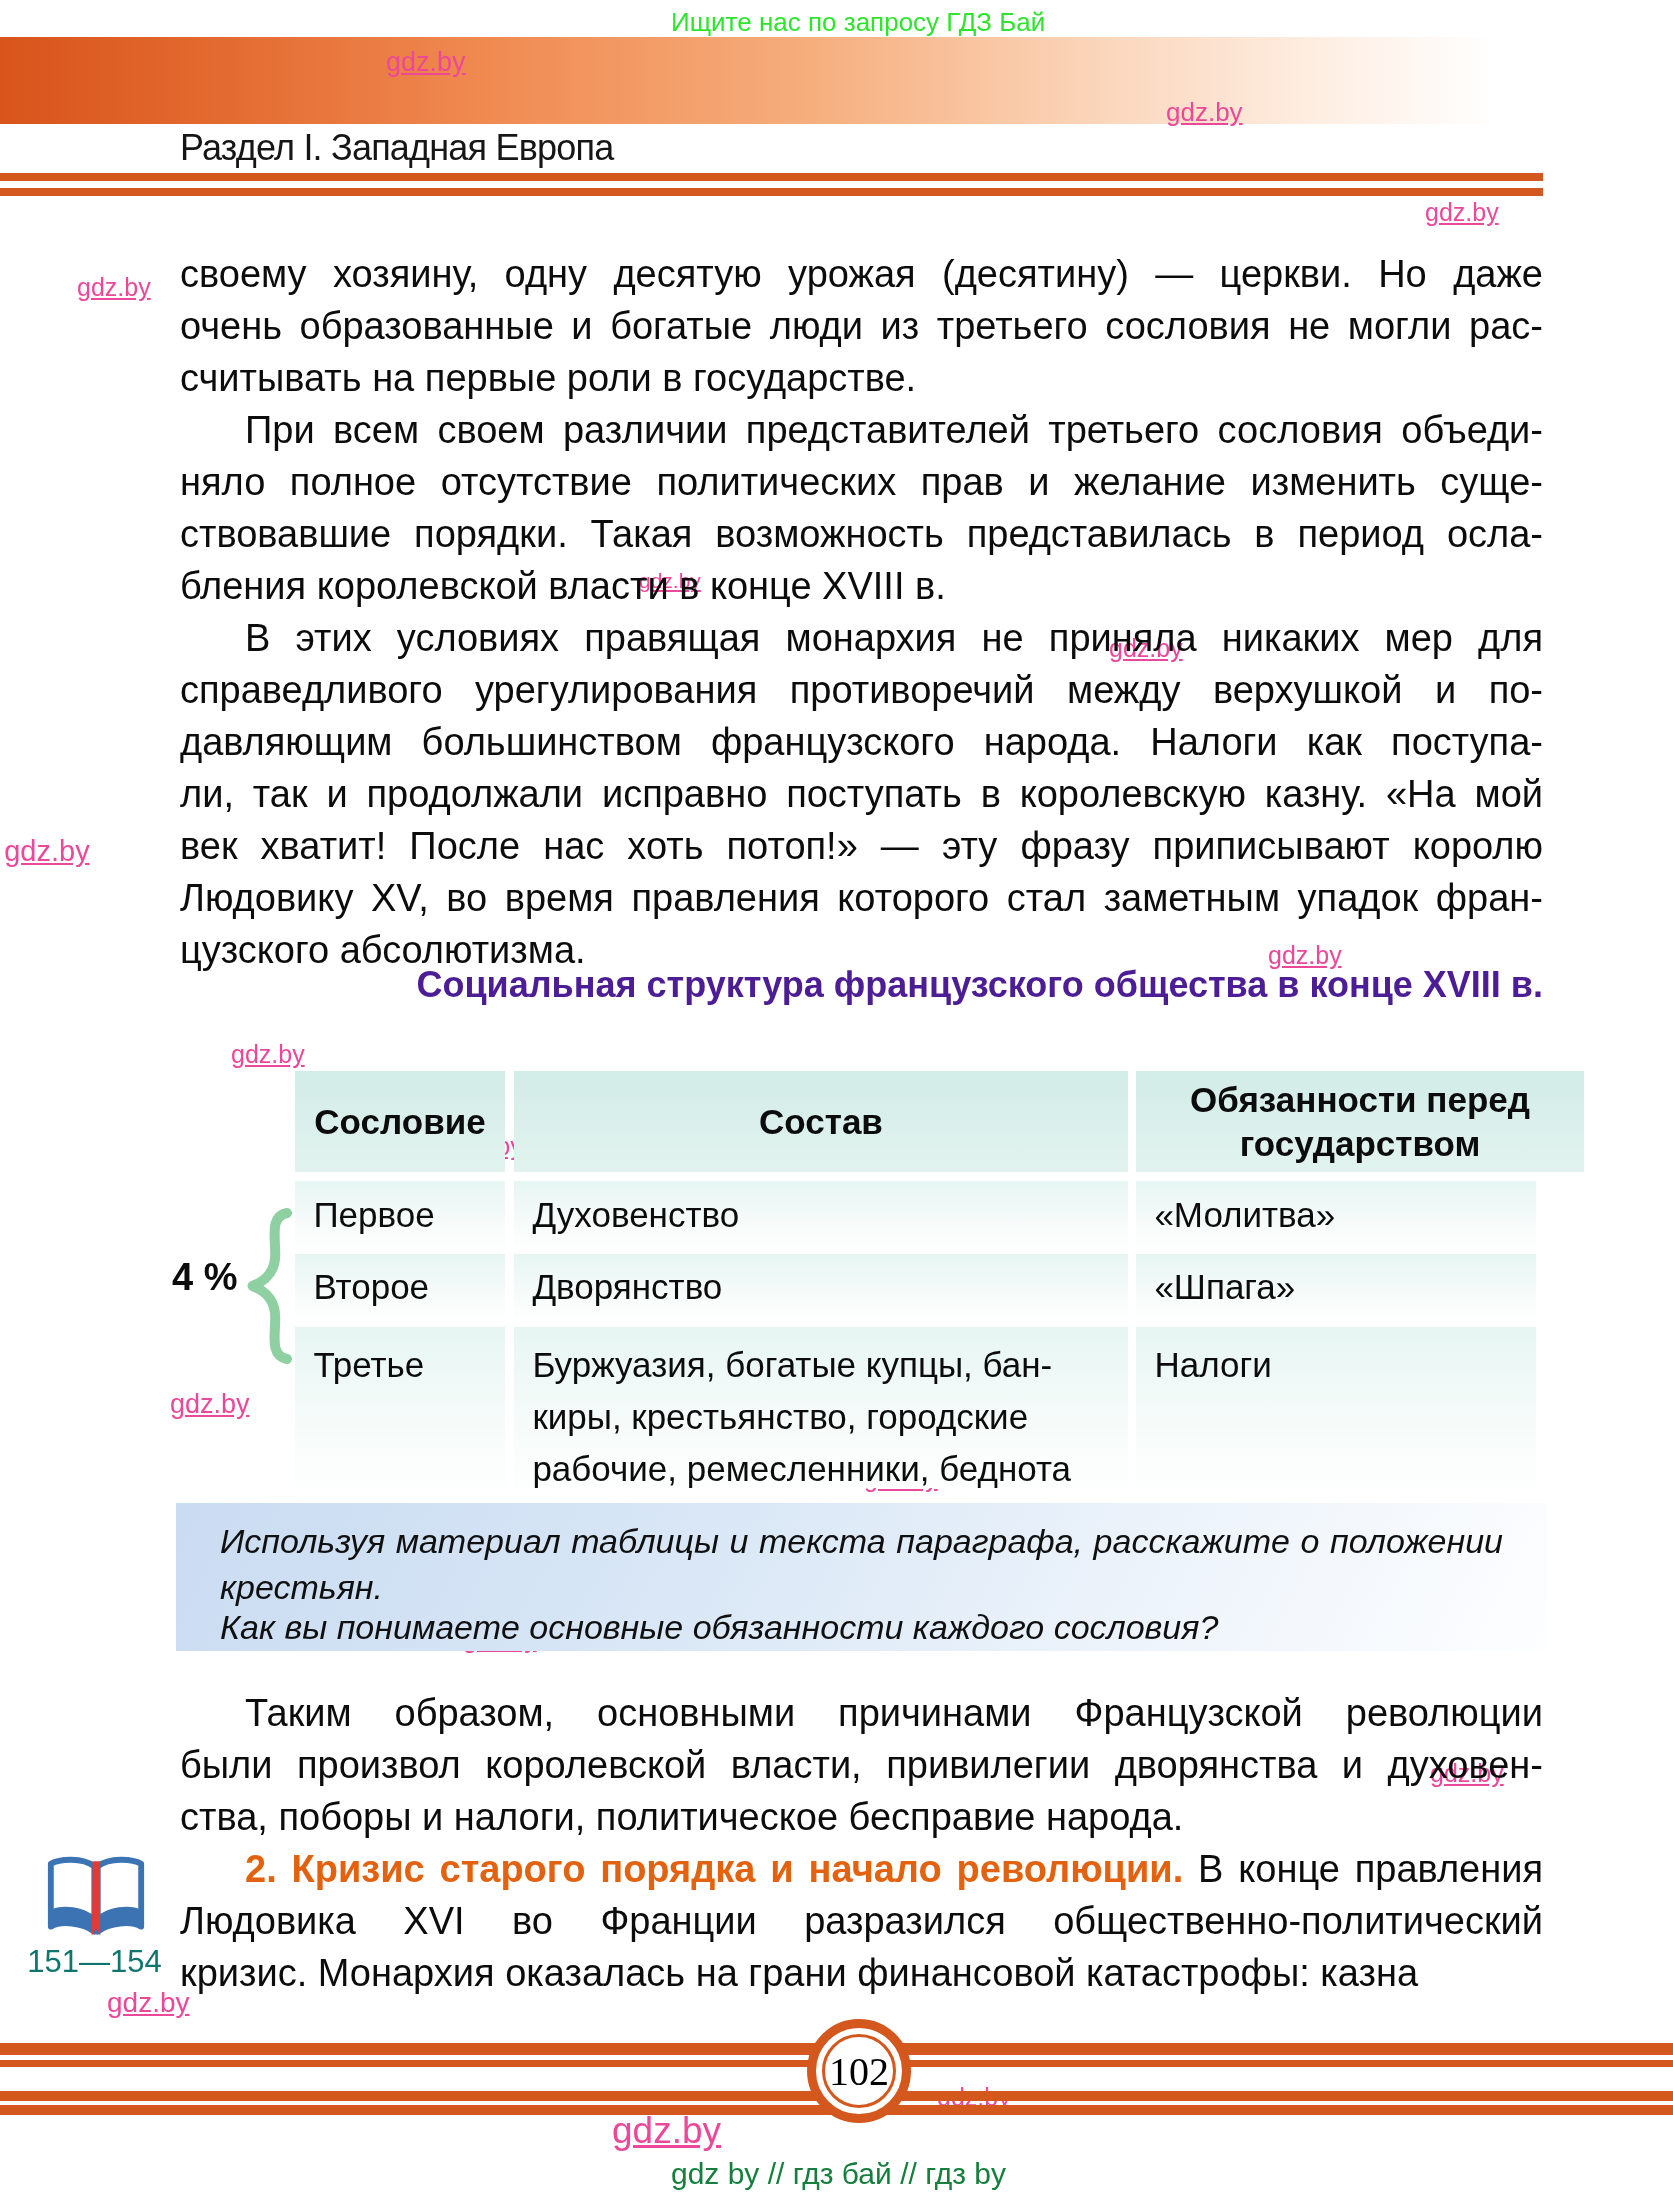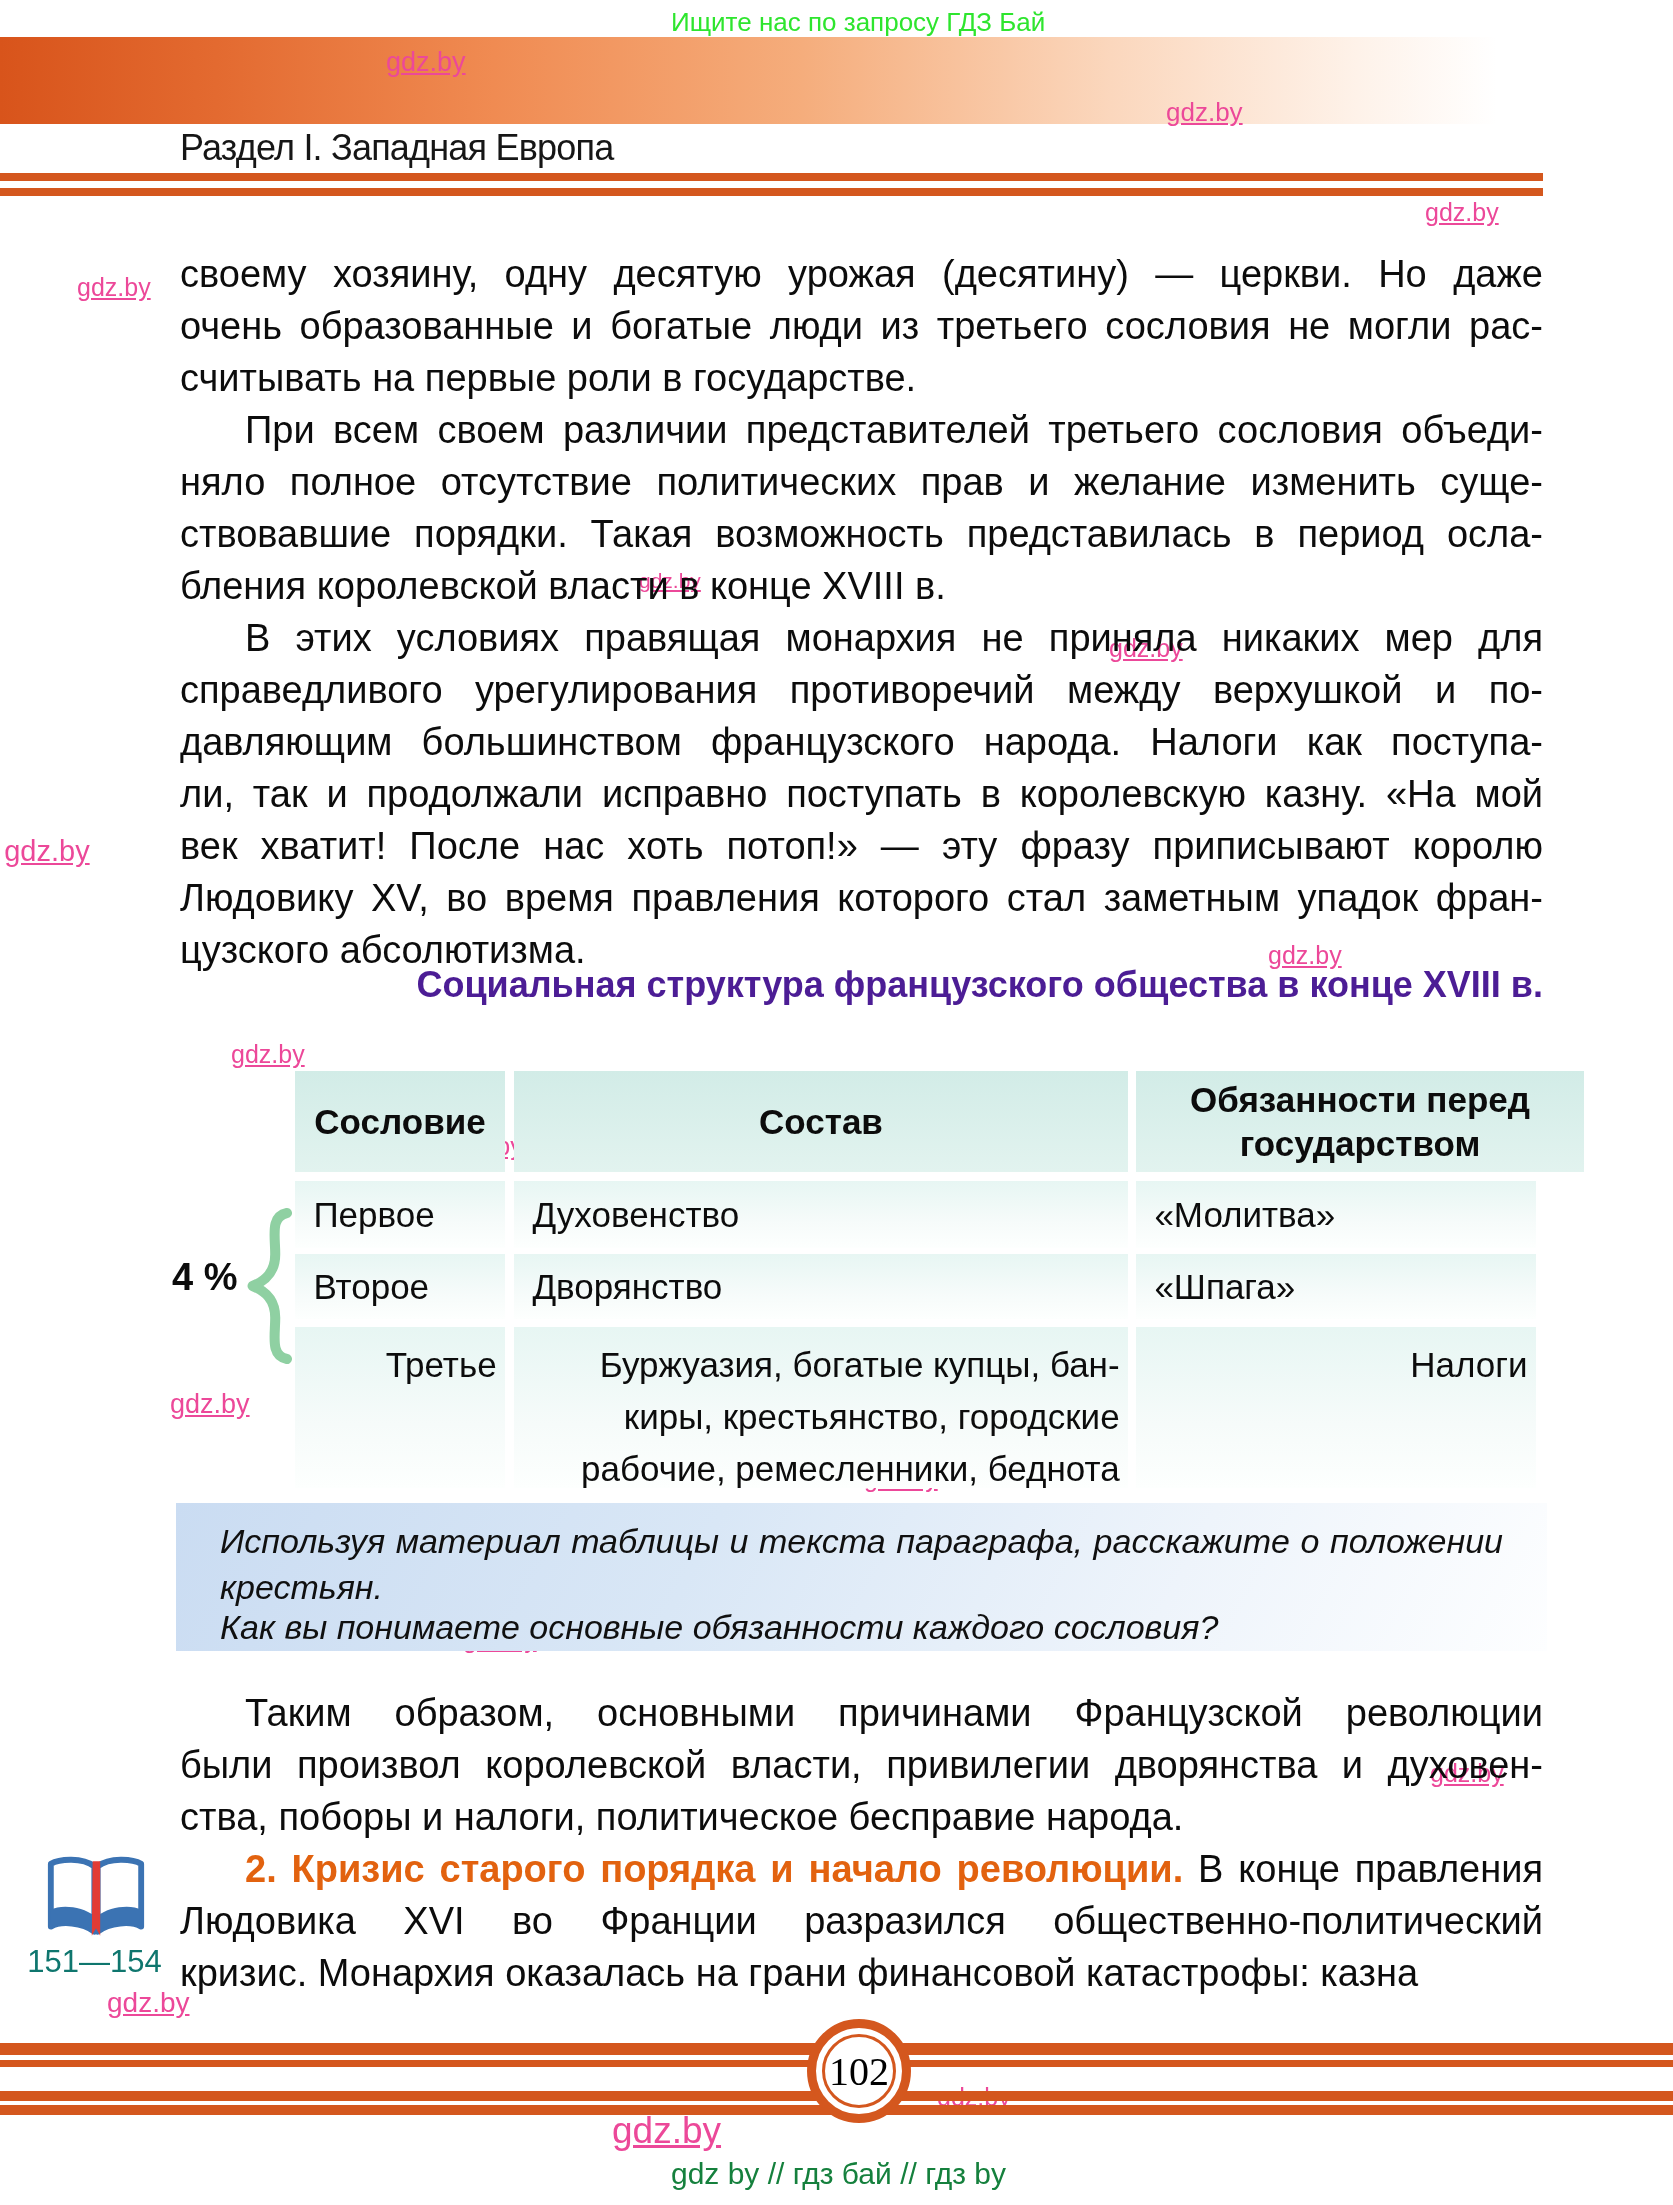--- a/index.html
+++ b/index.html
@@ -16,21 +16,21 @@
   
   .bl{position:absolute;left:180px;width:1363px;height:52px;
       font-family:Liberation Sans, sans-serif;font-size:38px;line-height:52px;color:#0c0c0c;
       text-align:justify;text-align-last:justify;white-space:nowrap0;}
   .bl.end{text-align-last:left;}
   .bl.ind{text-indent:65px;}
   
   .tbl-title{position:absolute;left:180px;top:964px;width:1363px;text-align:right;
       font-size:36px;font-weight:bold;color:#4c1d95;}
   .cell{position:absolute;background:linear-gradient(180deg,#e7f6f3 0%,#f6fbfa 60%,#fdfffe 100%);
-      font-size:35px;color:#0c0c0c;box-sizing:border-box;text-align:right;}
+      font-size:35px;color:#0c0c0c;box-sizing:border-box;}
   .cell.head{background:linear-gradient(180deg,#d2ece7 0%,#e2f3ef 100%);
       font-weight:bold;display:flex;align-items:center;justify-content:center;text-align:center;line-height:44px;}
   .cell.body1{display:flex;align-items:center;padding-left:18.4px;}
   .cell.body3{padding:11.7px 8.4px 0 18.4px;line-height:52px;}
   .pct-label{position:absolute;left:172px;top:1256px;font-size:38px;font-weight:bold;color:#0c0c0c;}
   .brace{position:absolute;left:240px;top:1207px;}
   
   .qbox{position:absolute;left:176px;top:1503px;width:1371px;height:148px;
       background:linear-gradient(118deg,#cadcf2 0%,#d9e7f6 38%,#eef4fb 72%,#fdfeff 100%);}
   .ql{position:absolute;left:220px;width:1283px;height:45px;font-style:italic;

